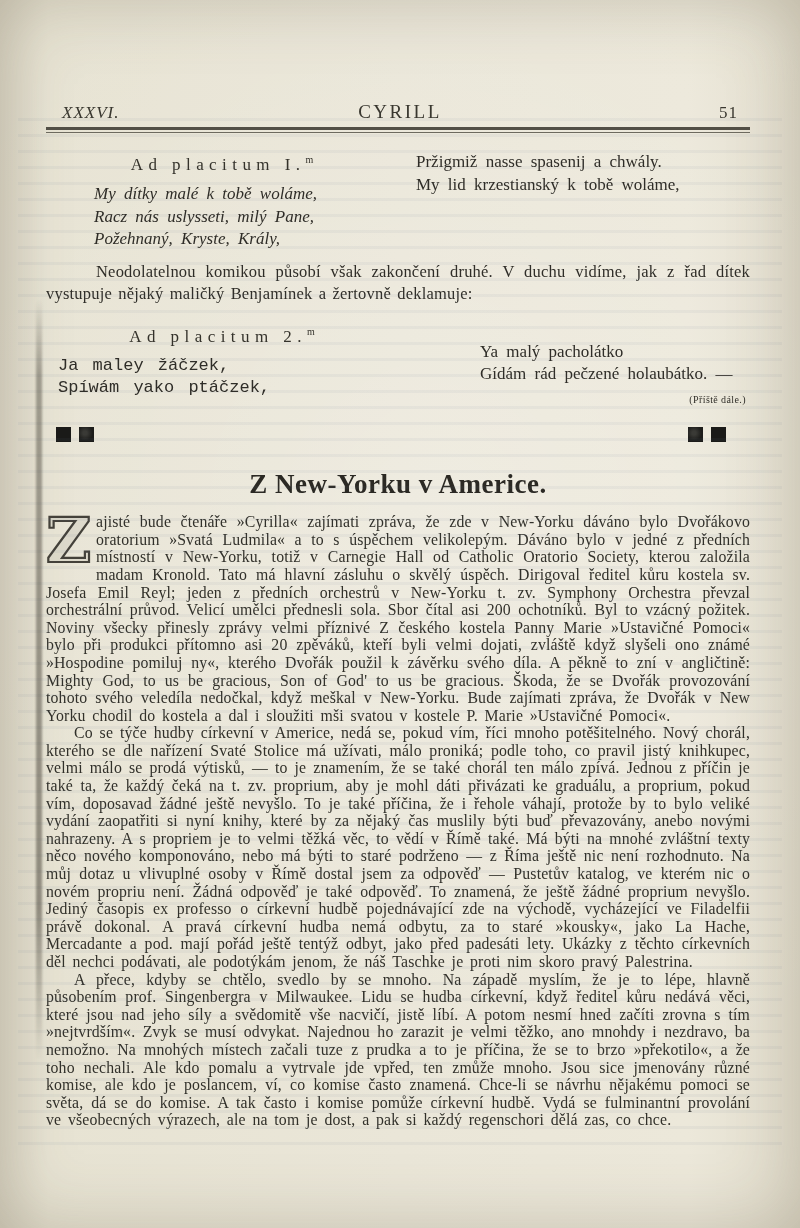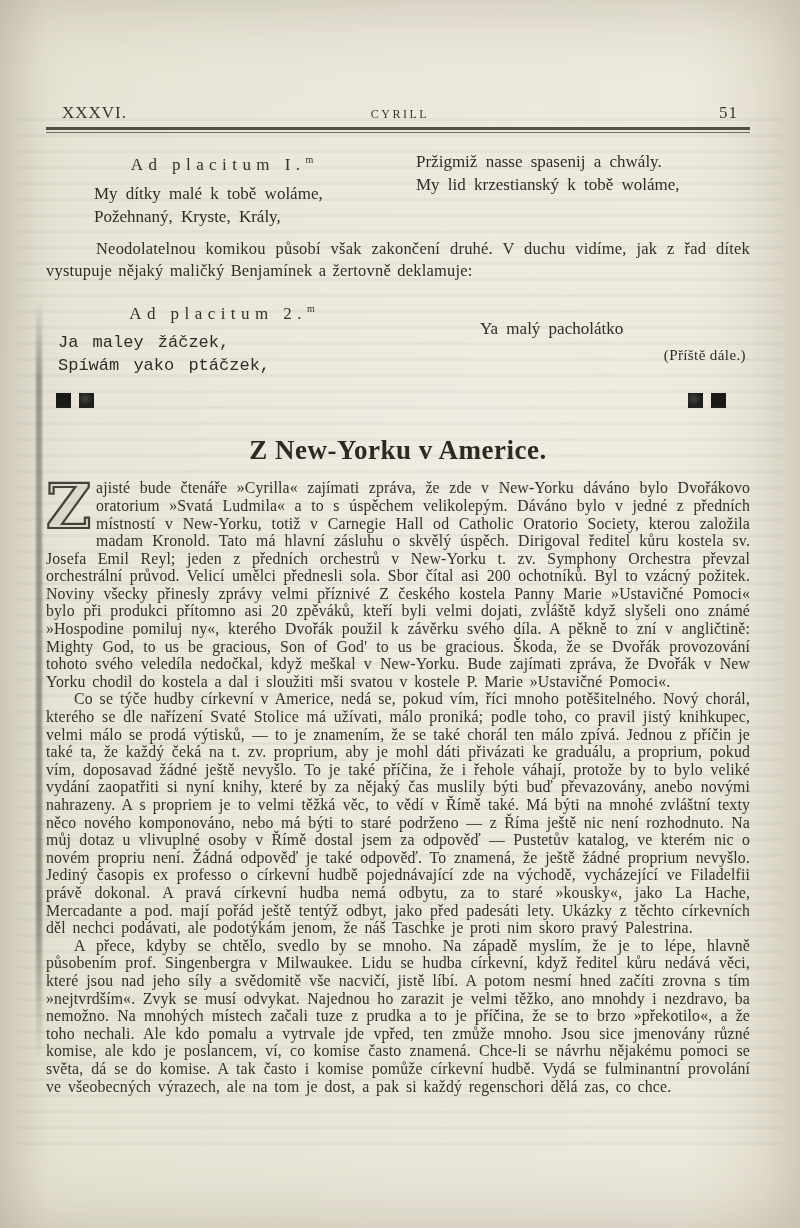--- a/index.html
+++ b/index.html
@@ -28,39 +28,39 @@
     position:absolute;left:36px;top:300px;width:6px;height:760px;
     background:linear-gradient(180deg,rgba(50,45,35,0) 0%,rgba(50,45,35,0.38) 10%,rgba(50,45,35,0.46) 80%,rgba(50,45,35,0) 100%);
     filter:blur(1px);border-radius:3px;pointer-events:none;
   }
   
   .page-header{
     position:relative;display:grid;grid-template-columns:1fr auto 1fr;
     align-items:baseline;padding:0 12px 0 16px;
     font-size:17px;letter-spacing:1px;color:#39372f;
   }
-  .page-header .vol{justify-self:start;}
-  .page-header .jtitle{justify-self:center;letter-spacing:2.5px;font-size:12px;}
+  .page-header .vol{justify-self:start;font-style:italic;}
+  .page-header .jtitle{justify-self:center;letter-spacing:2.5px;font-size:19px;}
   .page-header .pnum{justify-self:end;margin-top:27px;}
   .header-rule{margin-top:4px;border-top:3px solid #524f46;}
   .header-rule::after{content:"";display:block;height:1px;background:#6d6a5f;margin-top:2px;}
   
   .hymn{display:flex;margin-top:16px;font-size:17px;line-height:22.5px;}
   .hymn .col{width:50%;box-sizing:border-box;position:relative;}
   .hymn-heading{
     margin:0 0 7px 0;font-weight:normal;font-size:17px;text-align:center;
     letter-spacing:0.32em;color:#34322b;
   }
   .hymn-heading sup{font-size:10px;letter-spacing:0;}
   .verse-line{white-space:nowrap;word-spacing:4px;}
-  .hymn1-left .verse-line{padding-left:48px;}
+  .hymn1-left .verse-line{padding-left:48px;font-style:italic;}
   .hymn1-right{padding-left:18px;padding-top:2px;}
   .hymn2-left .verse-line{padding-left:12px;font-family:Liberation Mono, monospace;}
   .hymn2-right{padding-left:82px;padding-top:2px;margin-top:18px;}
-  .continuation-note{text-align:right;font-size:15px;padding-right:4px;margin-top:3px;letter-spacing:0.4px;}
+  .continuation-note{text-align:right;font-size:10px;padding-right:4px;margin-top:3px;letter-spacing:0.4px;}
   .interlude{
     margin:10px 0 8px 0;font-size:16.5px;line-height:22px;
     text-align:justify;text-indent:50px;word-spacing:2px;letter-spacing:0.2px;
   }
   
   .ornaments{display:flex;justify-content:space-between;margin-top:16px;padding:0 24px 0 10px;height:16px;}
   .orn-group{display:flex;gap:8px;}
   .sq{width:15px;height:15px;background:#1a1a18;}
   .sq.b{background:radial-gradient(circle at 40% 40%, #3a3a36 0 2px, #1c1c1a 60%);}
   
@@ -92,38 +92,40 @@
     <span class="vol">XXXVI.</span>
     <span class="jtitle">CYRILL</span>
     <span class="pnum">51</span>
   </header>
   <div class="header-rule"></div>
 
   <section class="hymn">
     <div class="col hymn1-left">
       <h3 class="hymn-heading"><span>Ad placitum I.</span><sup>m</sup></h3>
       <div class="verse-line">My dítky malé k tobě woláme,</div>
+      <div class="verse-line">Racz nás uslysseti, milý Pane,</div>
       <div class="verse-line">Požehnaný, Kryste, Krály,</div>
     </div>
     <div class="col hymn1-right">
       <div class="verse-line">Pržigmiž nasse spasenij a chwály.</div>
       <div class="verse-line">My lid krzestianský k tobě woláme,</div>
     </div>
   </section>
 
   <p class="interlude">Neodolatelnou komikou působí však zakončení druhé. V duchu vidíme, jak z řad dítek vystupuje nějaký maličký Benjamínek a žertovně deklamuje:</p>
 
   <section class="hymn">
     <div class="col hymn2-left">
       <h3 class="hymn-heading"><span>Ad placitum 2.</span><sup>m</sup></h3>
       <div class="verse-line">Ja maley žáčzek,</div>
       <div class="verse-line">Spíwám yako ptáčzek,</div>
     </div>
     <div class="col hymn2-right">
       <div class="verse-line">Ya malý pacholátko</div>
+      <div class="verse-line">Gídám rád pečzené holaubátko. —</div>
       <div class="continuation-note">(Příště dále.)</div>
     </div>
   </section>
 
   <div class="ornaments">
     <div class="orn-group">
       <span class="sq"></span>
       <span class="sq b"></span>
     </div>
     <div class="orn-group">

